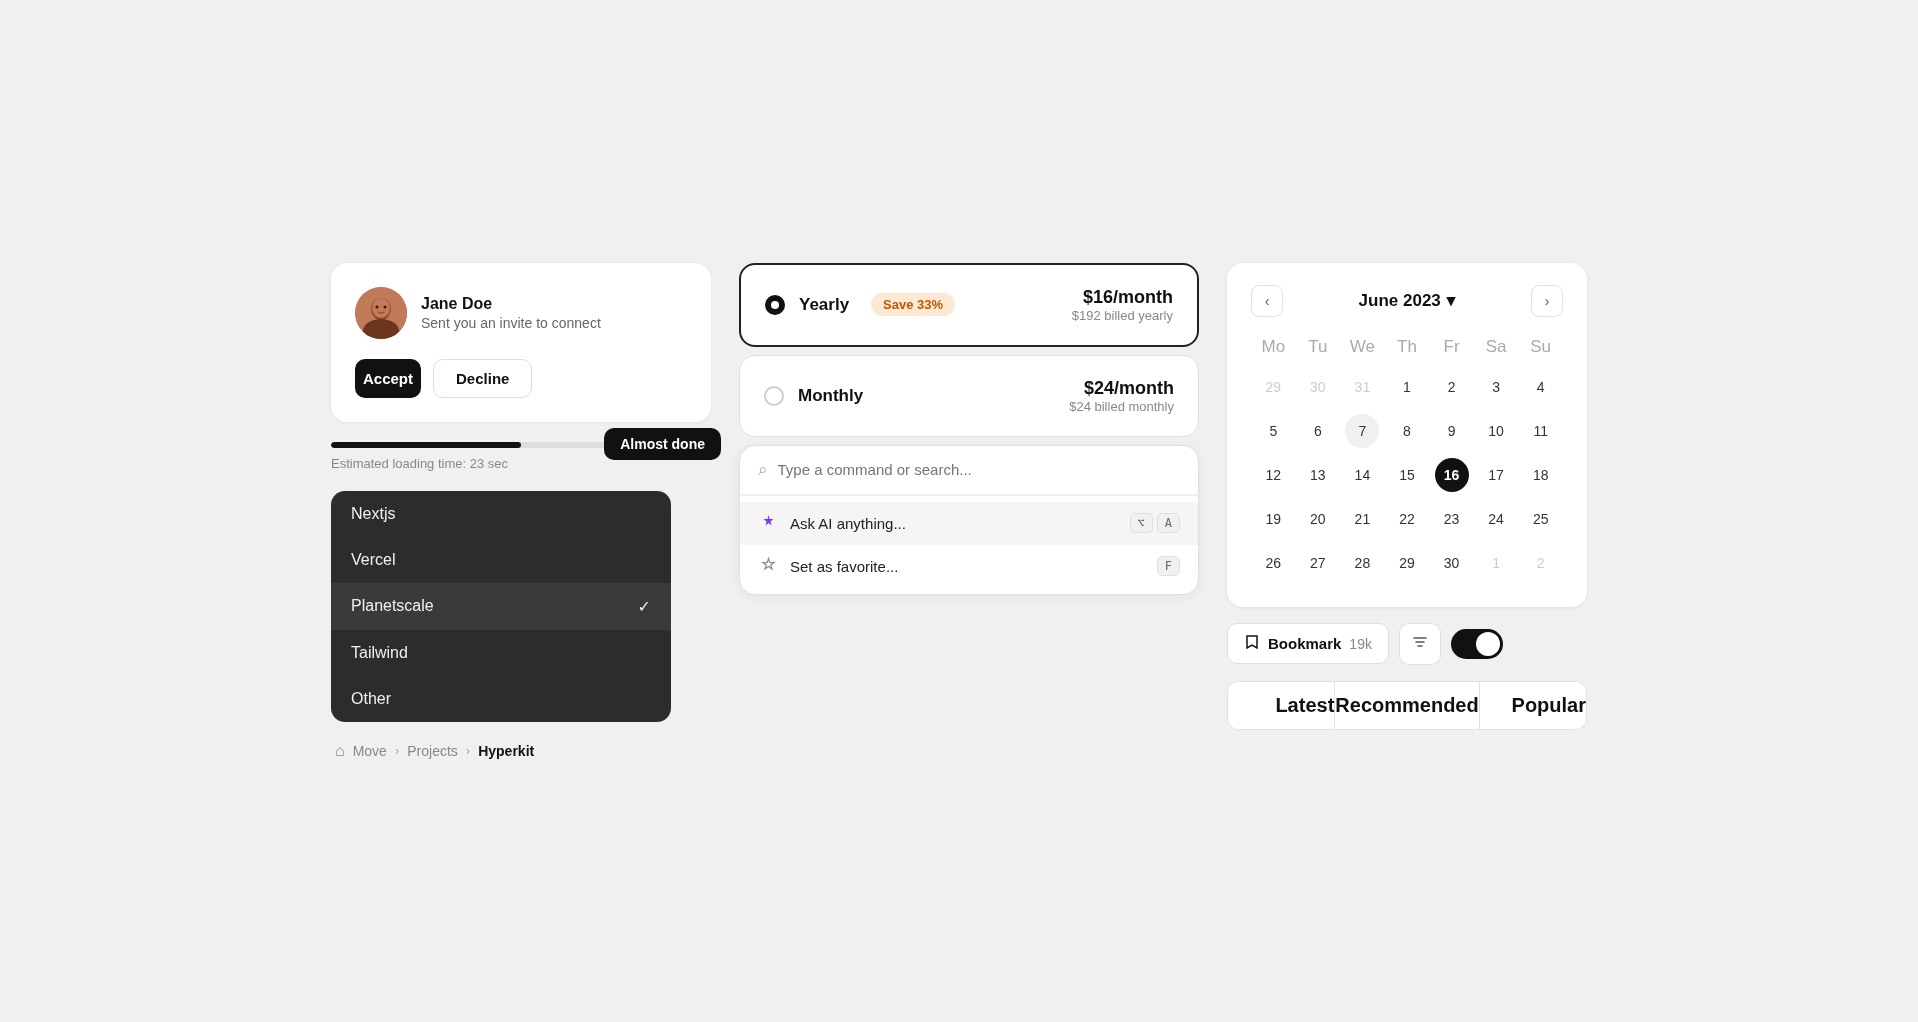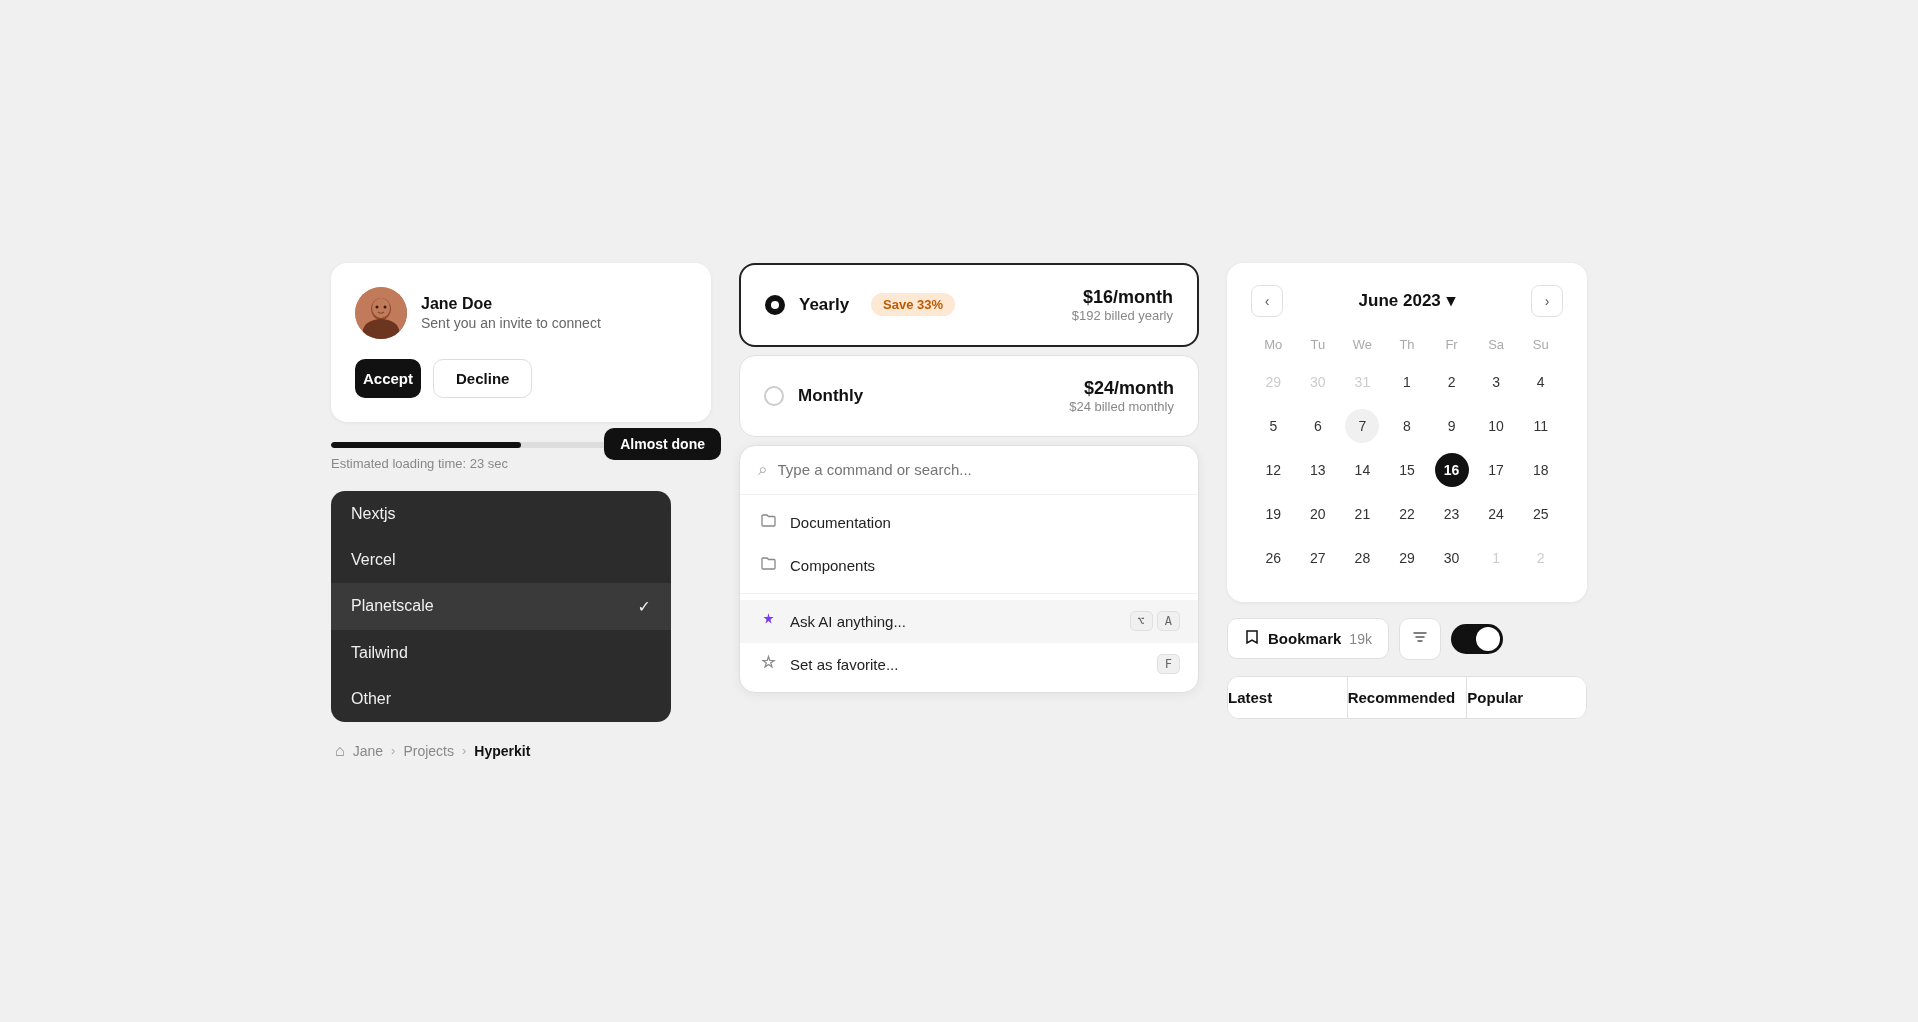--- a/index.html
+++ b/index.html
@@ -372,21 +372,21 @@
       color: #111;
       background: none;
       border: none;
       cursor: pointer;
     }
     .calendar-grid {
       width: 100%;
       border-collapse: collapse;
     }
     .calendar-grid th {
-      font-size: 13px;
+      font-size: 17px;
       color: #aaa;
       font-weight: 500;
       padding: 4px 0 8px 0;
       text-align: center;
     }
     .calendar-grid td {
       text-align: center;
       padding: 5px 2px;
       font-size: 14px;
       color: #333;
@@ -473,22 +473,22 @@
       display: flex;
       gap: 0;
       background: #fff;
       border-radius: 12px;
       border: 1.5px solid #e0e0e0;
       overflow: hidden;
     }
     .filter-tab {
       flex: 1;
       padding: 12px 0;
-      text-align: left;
-      font-size: 15px;
+      text-align: right;
+      font-size: 20px;
       font-weight: 600;
       color: #111;
       cursor: pointer;
       border-right: 1px solid #e0e0e0;
       background: #fff;
       border-top: none;
       border-bottom: none;
       border-left: none;
     }
     .filter-tab:last-child {
@@ -550,21 +550,21 @@
       <div class="dropdown-item">
         <span>Tailwind</span>
       </div>
       <div class="dropdown-item">
         <span>Other</span>
       </div>
     </div>
 
     <div class="breadcrumb">
       <span class="breadcrumb-home-icon">⌂</span>
-      <span class="breadcrumb-item">Jane</span>
+      <span class="breadcrumb-item">Move</span>
       <span class="breadcrumb-sep">›</span>
       <span class="breadcrumb-item">Projects</span>
       <span class="breadcrumb-sep">›</span>
       <span class="breadcrumb-item active">Hyperkit</span>
     </div>
 
   </div>
 
   <div class="center-col">
 
@@ -590,38 +590,20 @@
       <div class="pricing-right">
         <div class="price-main">$24/month</div>
         <div class="price-sub">$24 billed monthly</div>
       </div>
     </div>
 
     <div class="command-box">
       <div class="command-search-row">
         <span class="search-icon-cmd">⌕</span>
         <input class="command-input" placeholder="Type a command or search..." style="">
-      </div>
-      <div class="command-section">
-        <div class="command-item">
-          <span class="cmd-icon">
-            <svg width="17" height="17" viewBox="0 0 17 17" fill="none" xmlns="http://www.w3.org/2000/svg">
-              <path d="M2 4C2 3.45 2.45 3 3 3H7L8.5 4.5H14C14.55 4.5 15 4.95 15 5.5V13C15 13.55 14.55 14 14 14H3C2.45 14 2 13.55 2 13V4Z" stroke="#888" stroke-width="1.3" fill="none"></path>
-            </svg>
-          </span>
-          <span>Documentation</span>
-        </div>
-        <div class="command-item">
-          <span class="cmd-icon">
-            <svg width="17" height="17" viewBox="0 0 17 17" fill="none" xmlns="http://www.w3.org/2000/svg">
-              <path d="M2 4C2 3.45 2.45 3 3 3H7L8.5 4.5H14C14.55 4.5 15 4.95 15 5.5V13C15 13.55 14.55 14 14 14H3C2.45 14 2 13.55 2 13V4Z" stroke="#888" stroke-width="1.3" fill="none"></path>
-            </svg>
-          </span>
-          <span>Components</span>
-        </div>
       </div>
       <hr class="divider-line">
       <div class="command-section">
         <div class="command-item highlighted">
           <span class="cmd-icon ai">
             <svg width="17" height="17" viewBox="0 0 17 17" fill="none" xmlns="http://www.w3.org/2000/svg">
               <path d="M8.5 2 L9.5 6 L13.5 6 L10.5 8.5 L11.5 12.5 L8.5 10 L5.5 12.5 L6.5 8.5 L3.5 6 L7.5 6 Z" fill="#7c3aed"></path>
             </svg>
           </span>
           <span>Ask AI anything...</span>

